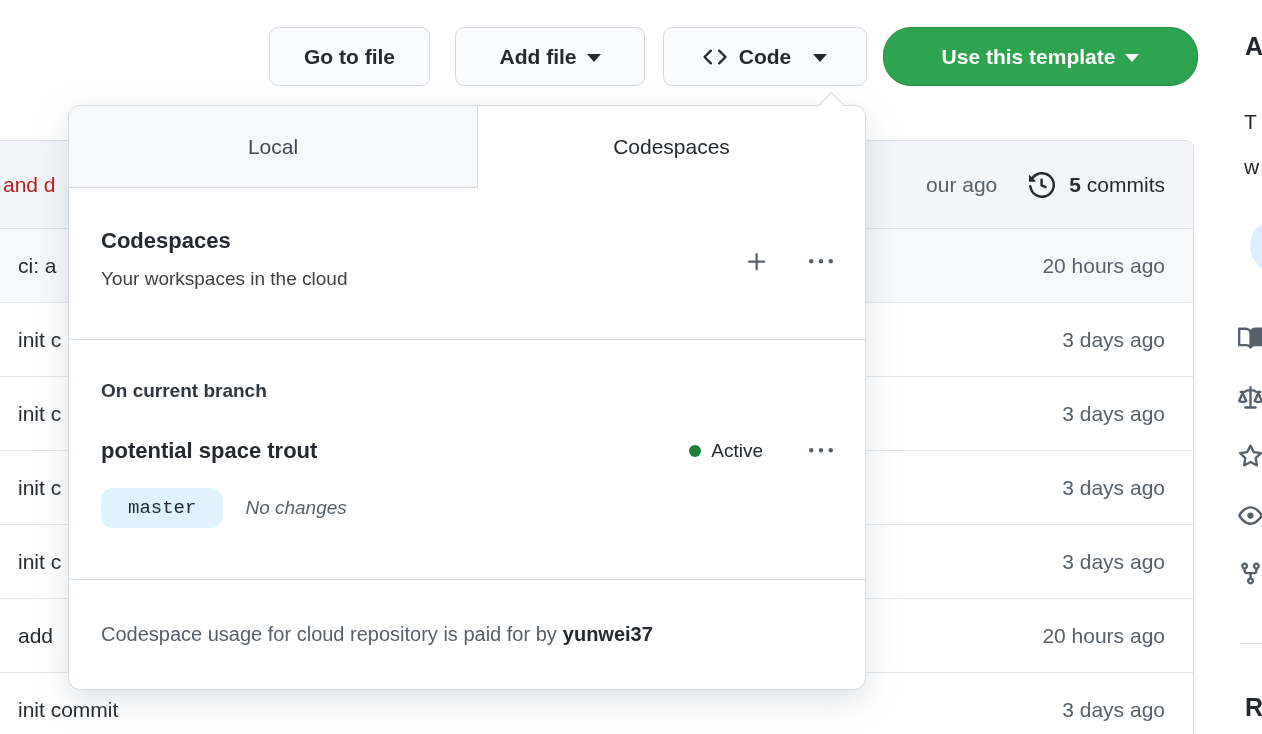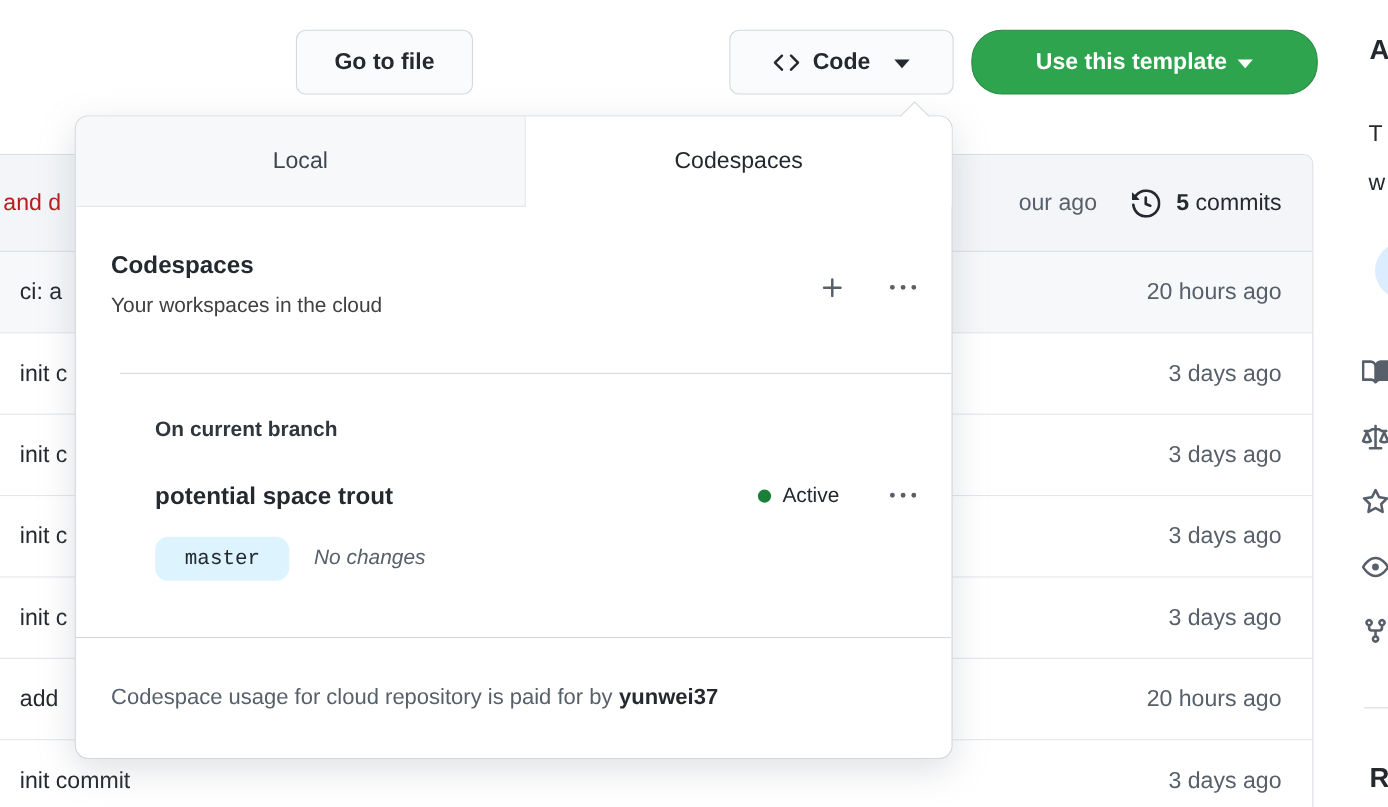--- a/index.html
+++ b/index.html
@@ -100,21 +100,21 @@
   }
   .dd-tab.active { flex:1; background:#ffffff; border-radius:0 11px 0 0; }
 
   .dd-header { height:151px; padding:40px 32px 0 32px; display:flex; }
   .dd-title { font-size:22px; font-weight:700; color:#24292f; }
   .dd-sub { font-size:19px; color:#404040; margin-top:14px; }
   .dd-head-actions { margin-left:auto; display:flex; align-items:flex-start; gap:40px; padding-top:22px; color:#57606a; }
   .icon-btn { background:none; border:none; color:#57606a; cursor:pointer; padding:0; }
   .icon-btn svg { display:block; }
 
-  .dd-branch { border-top:1px solid #d4d9df; height:242px; padding:40px 32px 0 32px;margin-left:40px; }
+  .dd-branch { border-top:1px solid #d4d9df; height:242px; padding:40px 32px 0 32px; }
   .dd-branch-heading { font-size:19px; font-weight:700; color:#30363d; }
   .cs-row { display:flex; align-items:center; margin-top:36px; }
   .cs-name { font-size:22px; font-weight:700; color:#24292f; }
   .cs-status { margin-left:auto; display:flex; align-items:center; gap:10px; font-size:19px; color:#24292f; }
   .status-dot { width:12px; height:12px; border-radius:50%; background:#1a7f37; display:inline-block; }
   .cs-row .icon-btn { margin-left:46px; }
   .cs-meta { display:flex; align-items:center; margin-top:24px; gap:22px; }
   .branch-pill {
     background:#ddf4ff; color:#24292f; border-radius:12px;
     font-family:"Liberation Mono", monospace; font-size:19px;
@@ -211,20 +211,24 @@
           <path d="M5 5.372v.878c0 .414.336.75.75.75h4.5a.75.75 0 0 0 .75-.75v-.878a2.25 2.25 0 1 1 1.5 0v.878a2.25 2.25 0 0 1-2.25 2.25h-1.5v2.128a2.251 2.251 0 1 1-1.5 0V8.5h-1.5A2.25 2.25 0 0 1 3.5 6.25v-.878a2.25 2.25 0 1 1 1.5 0ZM5 3.25a.75.75 0 1 0-1.5 0 .75.75 0 0 0 1.5 0Zm6.75.75a.75.75 0 1 0 0-1.5.75.75 0 0 0 0 1.5Zm-3 8.75a.75.75 0 1 0-1.5 0 .75.75 0 0 0 1.5 0Z"></path>
         </svg>
     </span>
     <span class="about-divider"></span>
     <span class="frag releases-title">R</span>
   </div>
 
   <button class="btn btn-gotofile">
     <span>Go to file</span>
   </button>
+  <button class="btn btn-addfile">
+    <span>Add file</span>
+    <span class="caret"></span>
+  </button>
   <button class="btn btn-code">
     <span class="code-icon">
       <svg width="24" height="24" viewBox="0 0 16 16" fill="#24292f">
           <path d="m11.28 3.22 4.25 4.25a.75.75 0 0 1 0 1.06l-4.25 4.25a.749.749 0 0 1-1.275-.326.749.749 0 0 1 .215-.734L13.94 8l-3.72-3.72a.749.749 0 0 1 .326-1.275.749.749 0 0 1 .734.215Zm-6.56 0a.751.751 0 0 1 1.042.018.751.751 0 0 1 .018 1.042L2.06 8l3.72 3.72a.749.749 0 0 1-.326 1.275.749.749 0 0 1-.734-.215L.47 8.53a.75.75 0 0 1 0-1.06Z"></path>
         </svg>
     </span>
     <span>Code</span>
     <span class="caret"></span>
   </button>
   <button class="btn btn-template">

